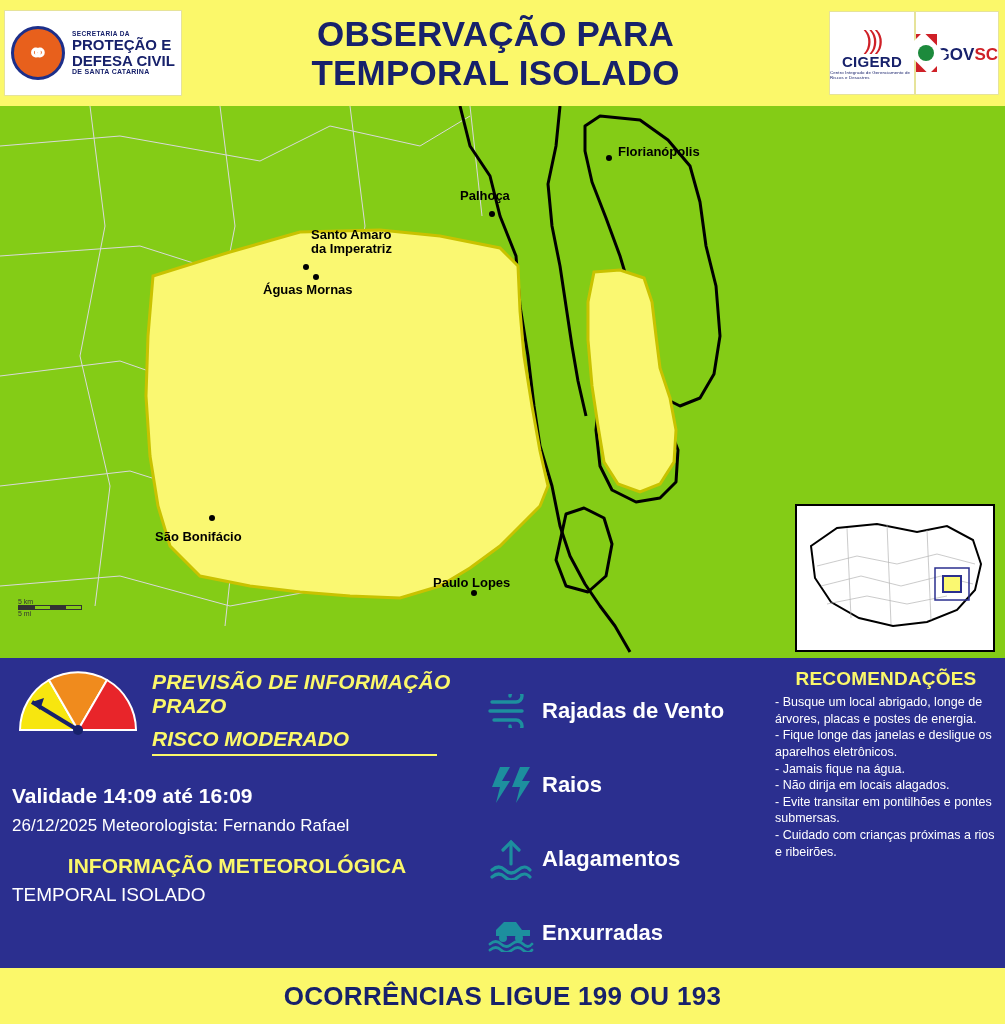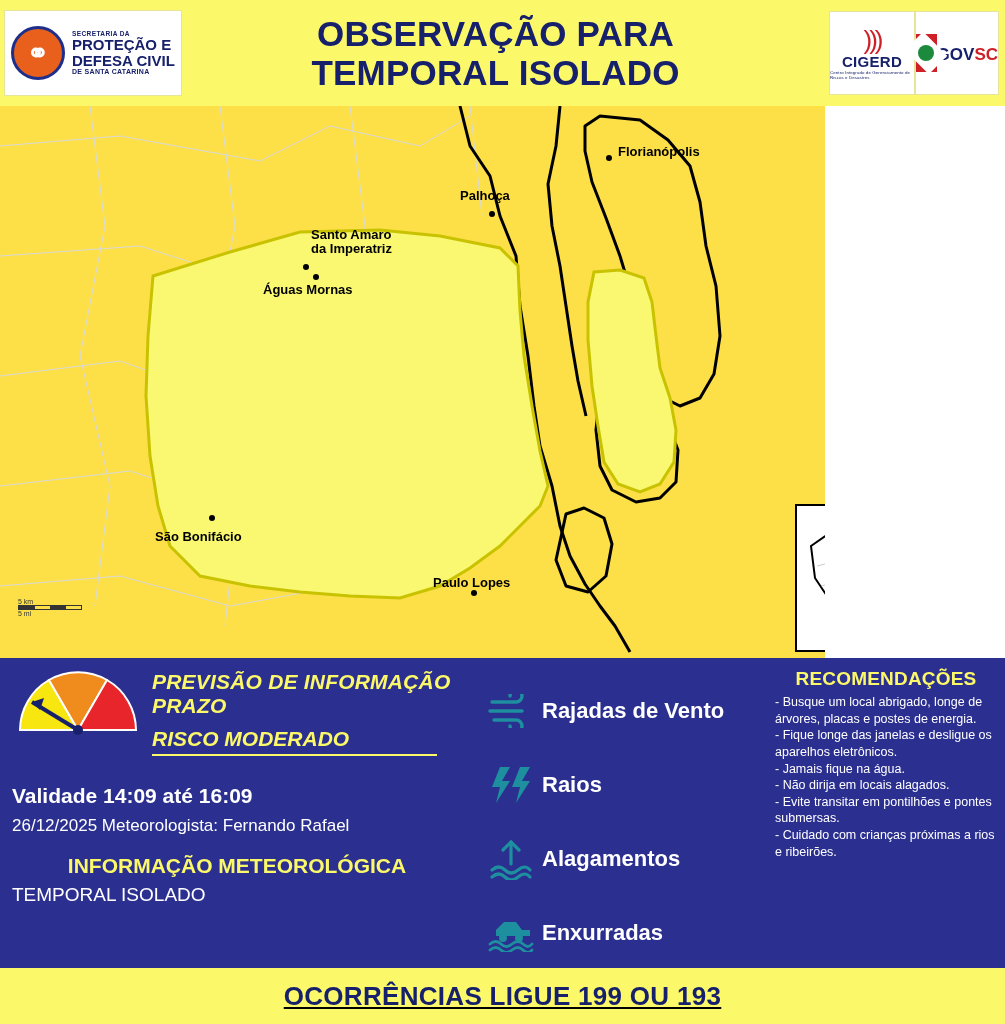--- a/index.html
+++ b/index.html
@@ -86,22 +86,22 @@
     position: relative; z-index: 2;
     width: 16px; height: 16px; border-radius: 50%;
     background: #1c8a3c;
   }
   .govsc .nm { margin-top: 3px; color: #17216b; font-size: 17px; font-weight: bold; }
   .govsc .nm i { font-style: normal; color: #cf2027; }
 
   
   .map {
     position: absolute; left: 0; top: 106px;
-    width: 825px; height: 552px;
-    background: #fde047;
+    width: 1005px; height: 552px;
+    background: #84cc16;
     overflow: hidden;
   }
   .map svg { position: absolute; left: 0; top: 0; }
   .city-label {
     position: absolute;
     font-size: 13px; font-weight: bold; color: #000000;
     white-space: nowrap; line-height: 1.05;
   }
   .city-dot {
     position: absolute; width: 6px; height: 6px; border-radius: 50%;
@@ -155,21 +155,21 @@
     letter-spacing: .2px;
   }
   .rec-list { margin-top: 4px; }
   .rec-list div { font-size: 12.5px; color:#ffffff; line-height: 1.33; }
 
   
   .footer {
     position: absolute; left: 0; top: 968px;
     width: 1005px; height: 56px;
     background: #fbf86a;
-    display: flex; align-items: center; justify-content: center; text-decoration: underline;
+    display: flex; align-items: center; justify-content: center;
   }
   .footer span {
     color: #17216b; font-size: 26px; font-weight: bold; letter-spacing: .3px;
   }
 </style>
 </head>
 <body>
 
 <div id="page">
 

